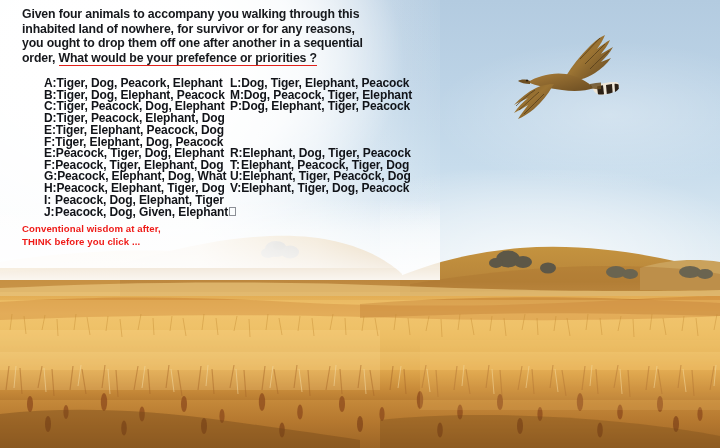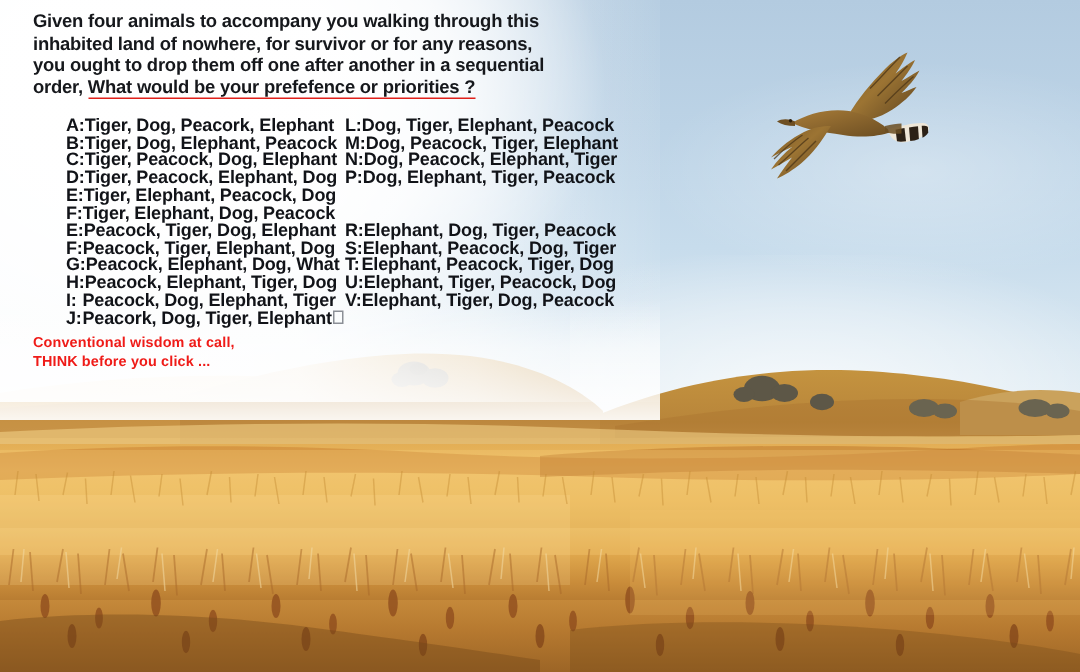--- a/index.html
+++ b/index.html
@@ -482,41 +482,39 @@
       <div class="opt-row"><span class="opt-key">B:</span><span>Tiger, Dog, Elephant, Peacock</span></div>
       <div class="opt-row"><span class="opt-key">C:</span><span>Tiger, Peacock, Dog, Elephant</span></div>
       <div class="opt-row"><span class="opt-key">D:</span><span>Tiger, Peacock, Elephant, Dog</span></div>
       <div class="opt-row"><span class="opt-key">E:</span><span>Tiger, Elephant, Peacock, Dog</span></div>
       <div class="opt-row"><span class="opt-key">F:</span><span>Tiger, Elephant, Dog, Peacock</span></div>
     </div>
 
     <div class="opt-group g-R1">
       <div class="opt-row"><span class="opt-key">L:</span><span>Dog, Tiger, Elephant, Peacock</span></div>
       <div class="opt-row"><span class="opt-key">M:</span><span>Dog, Peacock, Tiger, Elephant</span></div>
-      <div class="opt-row"><span class="opt-key">N:</span><span>Dog, Peacock, Elephant, Tiger</span></div>
       <div class="opt-row"><span class="opt-key">P:</span><span>Dog, Elephant, Tiger, Peacock</span></div>
     </div>
 
     <div class="opt-group g-L2">
       <div class="opt-row"><span class="opt-key">E:</span><span>Peacock, Tiger, Dog, Elephant</span></div>
       <div class="opt-row"><span class="opt-key">F:</span><span>Peacock, Tiger, Elephant, Dog</span></div>
       <div class="opt-row"><span class="opt-key">G:</span><span>Peacock, Elephant, Dog, What</span></div>
       <div class="opt-row"><span class="opt-key">H:</span><span>Peacock, Elephant, Tiger, Dog</span></div>
       <div class="opt-row"><span class="opt-key">I:</span><span>Peacock, Dog, Elephant, Tiger</span></div>
-      <div class="opt-row"><span class="opt-key">J:</span><span>Peacork, Dog, Tiger, Elephant</span><span class="tail-box"></span></div>
+      <div class="opt-row"><span class="opt-key">J:</span><span>Peacock, Dog, Given, Elephant</span><span class="tail-box"></span></div>
     </div>
 
     <div class="opt-group g-R2">
       <div class="opt-row"><span class="opt-key">R:</span><span>Elephant, Dog, Tiger, Peacock</span></div>
-      <div class="opt-row"><span class="opt-key">S:</span><span>Elephant, Peacock, Dog, Tiger</span></div>
       <div class="opt-row"><span class="opt-key">T:</span><span>Elephant, Peacock, Tiger, Dog</span></div>
       <div class="opt-row"><span class="opt-key">U:</span><span>Elephant, Tiger, Peacock, Dog</span></div>
       <div class="opt-row"><span class="opt-key">V:</span><span>Elephant, Tiger, Dog, Peacock</span></div>
     </div>
 
   </div>
 
   <div class="warn">
-    <div>Conventional wisdom at call,</div>
+    <div>Conventional wisdom at after,</div>
     <div>THINK before you click ...</div>
   </div>
 
 </div>
 
 </body></html>

